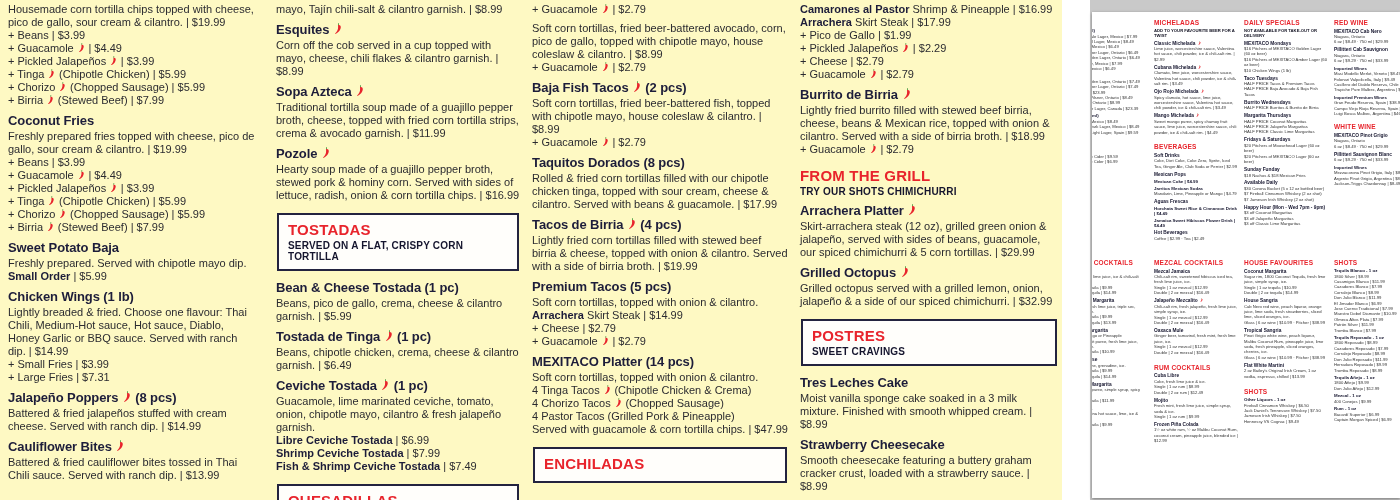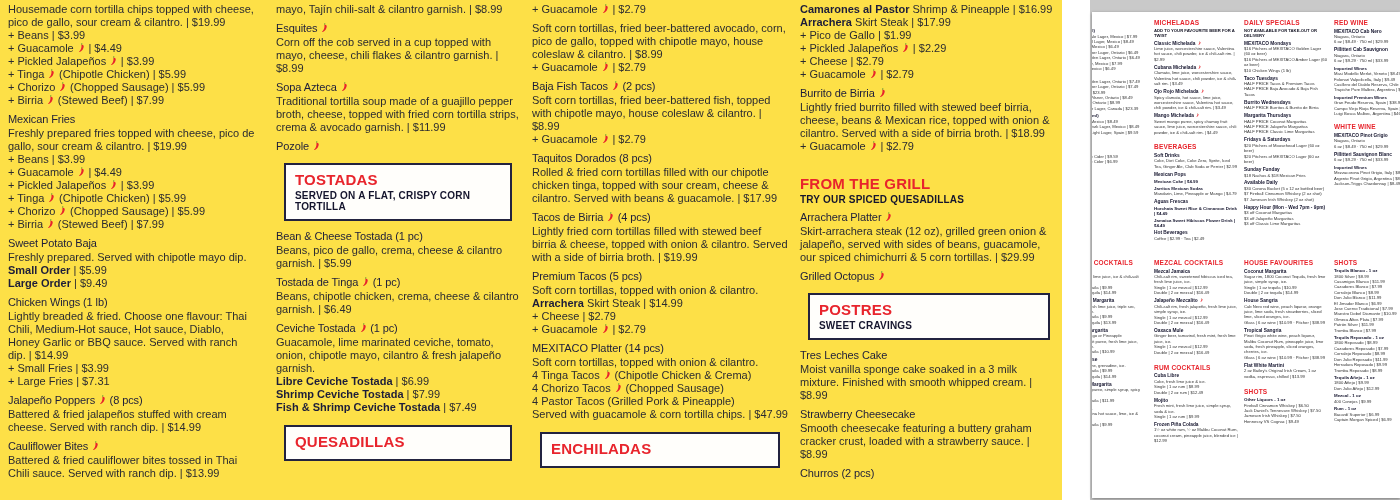--- a/index.html
+++ b/index.html
@@ -1,29 +1,29 @@
 <!DOCTYPE html>
 <html><head>
 <meta charset="utf-8">
 <title>Menu</title>
 <style>
   *{margin:0;padding:0;box-sizing:border-box}
   html,body{width:1400px;height:500px;overflow:hidden;background:#ffffff;
     font-family:"Liberation Sans",sans-serif;-webkit-font-smoothing:antialiased}
   
-  .page-left{position:absolute;left:0;top:0;width:1062px;height:500px;background:#fde047;overflow:hidden}
+  .page-left{position:absolute;left:0;top:0;width:1062px;height:500px;background:#fef9c3;overflow:hidden}
   .lcol{position:absolute;top:3px}
   .item{margin:0 0 6px}
-  .ititle{font-size:11px;font-weight:400;color:#1d1d3a;margin:6px 0 2px;letter-spacing:-.1px}
+  .ititle{font-size:13px;font-weight:700;color:#1d1d3a;margin:6px 0 2px;letter-spacing:-.1px}
   .dl{font-size:11px;line-height:13px;color:#2b2b30}
   .dl b{color:#1d1d3a}
-  .box{border:2px solid #23233f;padding:6px 9px 7px;margin:11px 8px 9px;background:#fffefb}
+  .box{border:2px solid #23233f;padding:6px 9px 7px;margin:11px 1px 9px;background:#fffefb}
   .boxtitle{font-size:15px;font-weight:800;color:#e8242c;letter-spacing:.2px;margin-bottom:2px}
   .boxsub{font-size:10px;font-weight:700;color:#15152e;letter-spacing:.2px}
-  .redhead{margin:22px 0 4px}
+  .redhead{margin:11px 0 4px}
   .chili{width:.6em;height:.85em;display:inline-block;vertical-align:baseline;margin:0 1px}
   
   .viewer-right{position:absolute;left:1090px;top:0;width:310px;height:500px;background:#c9c9c9}
   .page-right{position:absolute;left:2px;top:12px;width:308px;height:486px;background:#ffffff;
     overflow:hidden;box-shadow:0 1px 3px rgba(0,0,0,.4)}
   .rp-band{position:absolute;left:-30px;width:380px}
   .rp-band-1{top:3px}
   .rp-band-2{top:243px}
   .rcol{position:absolute;top:0;width:84px}
   .rh{font-size:6.5px;font-weight:800;color:#e8242c;margin:4px 0 2px;letter-spacing:.2px}
@@ -56,21 +56,21 @@
           <div class="dl">+ Chorizo <svg class="chili" viewBox="0 0 10 14">
               <path d="M6.1 0.1c.5.9.5 1.7.1 2.5l-1 .3c.4-.9.4-1.9-.1-2.6Z" fill="#2f8f2f"></path>
               <path d="M5.1 2.7c2-.7 3.6.5 3.6 2.5 0 3.3-2.9 7.3-6.5 8.6-.8.3-1.1-.3-.5-.7 2.7-2.4 4.1-5.9 3.4-10.4Z" fill="#e8242c"></path>
             </svg> (Chopped Sausage) | $5.99</div>
           <div class="dl">+ Birria <svg class="chili" viewBox="0 0 10 14">
               <path d="M6.1 0.1c.5.9.5 1.7.1 2.5l-1 .3c.4-.9.4-1.9-.1-2.6Z" fill="#2f8f2f"></path>
               <path d="M5.1 2.7c2-.7 3.6.5 3.6 2.5 0 3.3-2.9 7.3-6.5 8.6-.8.3-1.1-.3-.5-.7 2.7-2.4 4.1-5.9 3.4-10.4Z" fill="#e8242c"></path>
             </svg> (Stewed Beef) | $7.99</div>
         </div>
         <div class="item">
-          <div class="ititle">Mexican Fries</div>
+          <div class="ititle">Coconut Fries</div>
           <div class="dl">Freshly prepared fries topped with cheese, pico de gallo, sour cream &amp; cilantro. | $19.99</div>
           <div class="dl">+ Beans | $3.99</div>
           <div class="dl">+ Guacamole <svg class="chili" viewBox="0 0 10 14">
               <path d="M6.1 0.1c.5.9.5 1.7.1 2.5l-1 .3c.4-.9.4-1.9-.1-2.6Z" fill="#2f8f2f"></path>
               <path d="M5.1 2.7c2-.7 3.6.5 3.6 2.5 0 3.3-2.9 7.3-6.5 8.6-.8.3-1.1-.3-.5-.7 2.7-2.4 4.1-5.9 3.4-10.4Z" fill="#e8242c"></path>
             </svg> | $4.49</div>
           <div class="dl">+ Pickled Jalapeños <svg class="chili" viewBox="0 0 10 14">
               <path d="M6.1 0.1c.5.9.5 1.7.1 2.5l-1 .3c.4-.9.4-1.9-.1-2.6Z" fill="#2f8f2f"></path>
               <path d="M5.1 2.7c2-.7 3.6.5 3.6 2.5 0 3.3-2.9 7.3-6.5 8.6-.8.3-1.1-.3-.5-.7 2.7-2.4 4.1-5.9 3.4-10.4Z" fill="#e8242c"></path>
             </svg> | $3.99</div>
@@ -84,21 +84,20 @@
             </svg> (Chopped Sausage) | $5.99</div>
           <div class="dl">+ Birria <svg class="chili" viewBox="0 0 10 14">
               <path d="M6.1 0.1c.5.9.5 1.7.1 2.5l-1 .3c.4-.9.4-1.9-.1-2.6Z" fill="#2f8f2f"></path>
               <path d="M5.1 2.7c2-.7 3.6.5 3.6 2.5 0 3.3-2.9 7.3-6.5 8.6-.8.3-1.1-.3-.5-.7 2.7-2.4 4.1-5.9 3.4-10.4Z" fill="#e8242c"></path>
             </svg> (Stewed Beef) | $7.99</div>
         </div>
         <div class="item">
           <div class="ititle">Sweet Potato Baja</div>
           <div class="dl">Freshly prepared. Served with chipotle mayo dip.</div>
           <div class="dl"><b>Small Order</b> | $5.99</div>
-          <div class="dl"><b>Large Order</b> | $9.49</div>
         </div>
         <div class="item">
           <div class="ititle">Chicken Wings (1 lb)</div>
           <div class="dl">Lightly breaded &amp; fried. Choose one flavour: Thai Chili, Medium-Hot sauce, Hot sauce, Diablo, Honey Garlic or BBQ sauce. Served with ranch dip. | $14.99</div>
           <div class="dl">+ Small Fries | $3.99</div>
           <div class="dl">+ Large Fries | $7.31</div>
         </div>
         <div class="item">
           <div class="ititle">Jalapeño Poppers <svg class="chili" viewBox="0 0 10 14">
               <path d="M6.1 0.1c.5.9.5 1.7.1 2.5l-1 .3c.4-.9.4-1.9-.1-2.6Z" fill="#2f8f2f"></path>
@@ -130,20 +129,21 @@
               <path d="M6.1 0.1c.5.9.5 1.7.1 2.5l-1 .3c.4-.9.4-1.9-.1-2.6Z" fill="#2f8f2f"></path>
               <path d="M5.1 2.7c2-.7 3.6.5 3.6 2.5 0 3.3-2.9 7.3-6.5 8.6-.8.3-1.1-.3-.5-.7 2.7-2.4 4.1-5.9 3.4-10.4Z" fill="#e8242c"></path>
             </svg></div>
           <div class="dl">Traditional tortilla soup made of a guajillo pepper broth, cheese, topped with fried corn tortilla strips, crema &amp; avocado garnish. | $11.99</div>
         </div>
         <div class="item">
           <div class="ititle">Pozole <svg class="chili" viewBox="0 0 10 14">
               <path d="M6.1 0.1c.5.9.5 1.7.1 2.5l-1 .3c.4-.9.4-1.9-.1-2.6Z" fill="#2f8f2f"></path>
               <path d="M5.1 2.7c2-.7 3.6.5 3.6 2.5 0 3.3-2.9 7.3-6.5 8.6-.8.3-1.1-.3-.5-.7 2.7-2.4 4.1-5.9 3.4-10.4Z" fill="#e8242c"></path>
             </svg></div>
+          <div class="dl">Hearty soup made of a guajillo pepper broth, stewed pork &amp; hominy corn. Served with sides of lettuce, radish, onion &amp; corn tortilla chips. | $16.99</div>
         </div>
         <div class="box">
           <div class="boxtitle">TOSTADAS</div>
           <div class="boxsub">SERVED ON A FLAT, CRISPY CORN TORTILLA</div>
         </div>
         <div class="item">
           <div class="ititle">Bean &amp; Cheese Tostada (1 pc)</div>
           <div class="dl">Beans, pico de gallo, crema, cheese &amp; cilantro garnish. | $5.99</div>
         </div>
         <div class="item">
@@ -252,34 +252,35 @@
               <path d="M5.1 2.7c2-.7 3.6.5 3.6 2.5 0 3.3-2.9 7.3-6.5 8.6-.8.3-1.1-.3-.5-.7 2.7-2.4 4.1-5.9 3.4-10.4Z" fill="#e8242c"></path>
             </svg></div>
           <div class="dl">Lightly fried burrito filled with stewed beef birria, cheese, beans &amp; Mexican rice, topped with onion &amp; cilantro. Served with a side of birria broth. | $18.99</div>
           <div class="dl">+ Guacamole <svg class="chili" viewBox="0 0 10 14">
               <path d="M6.1 0.1c.5.9.5 1.7.1 2.5l-1 .3c.4-.9.4-1.9-.1-2.6Z" fill="#2f8f2f"></path>
               <path d="M5.1 2.7c2-.7 3.6.5 3.6 2.5 0 3.3-2.9 7.3-6.5 8.6-.8.3-1.1-.3-.5-.7 2.7-2.4 4.1-5.9 3.4-10.4Z" fill="#e8242c"></path>
             </svg> | $2.79</div>
         </div>
         <div class="redhead">
           <div class="boxtitle">FROM THE GRILL</div>
-          <div class="boxsub">TRY OUR SPICED QUESADILLAS</div>
+          <div class="boxsub">TRY OUR SHOTS CHIMICHURRI</div>
         </div>
         <div class="item">
           <div class="ititle">Arrachera Platter <svg class="chili" viewBox="0 0 10 14">
               <path d="M6.1 0.1c.5.9.5 1.7.1 2.5l-1 .3c.4-.9.4-1.9-.1-2.6Z" fill="#2f8f2f"></path>
               <path d="M5.1 2.7c2-.7 3.6.5 3.6 2.5 0 3.3-2.9 7.3-6.5 8.6-.8.3-1.1-.3-.5-.7 2.7-2.4 4.1-5.9 3.4-10.4Z" fill="#e8242c"></path>
             </svg></div>
           <div class="dl">Skirt-arrachera steak (12 oz), grilled green onion &amp; jalapeño, served with sides of beans, guacamole, our spiced chimichurri &amp; 5 corn tortillas. | $29.99</div>
         </div>
         <div class="item">
           <div class="ititle">Grilled Octopus <svg class="chili" viewBox="0 0 10 14">
               <path d="M6.1 0.1c.5.9.5 1.7.1 2.5l-1 .3c.4-.9.4-1.9-.1-2.6Z" fill="#2f8f2f"></path>
               <path d="M5.1 2.7c2-.7 3.6.5 3.6 2.5 0 3.3-2.9 7.3-6.5 8.6-.8.3-1.1-.3-.5-.7 2.7-2.4 4.1-5.9 3.4-10.4Z" fill="#e8242c"></path>
             </svg></div>
+          <div class="dl">Grilled octopus served with a grilled lemon, onion, jalapeño &amp; a side of our spiced chimichurri. | $32.99</div>
         </div>
         <div class="box">
           <div class="boxtitle">POSTRES</div>
           <div class="boxsub">SWEET CRAVINGS</div>
         </div>
         <div class="item">
           <div class="ititle">Tres Leches Cake</div>
           <div class="dl">Moist vanilla sponge cake soaked in a 3 milk mixture. Finished with smooth whipped cream. | $8.99</div>
         </div>
         <div class="item">

